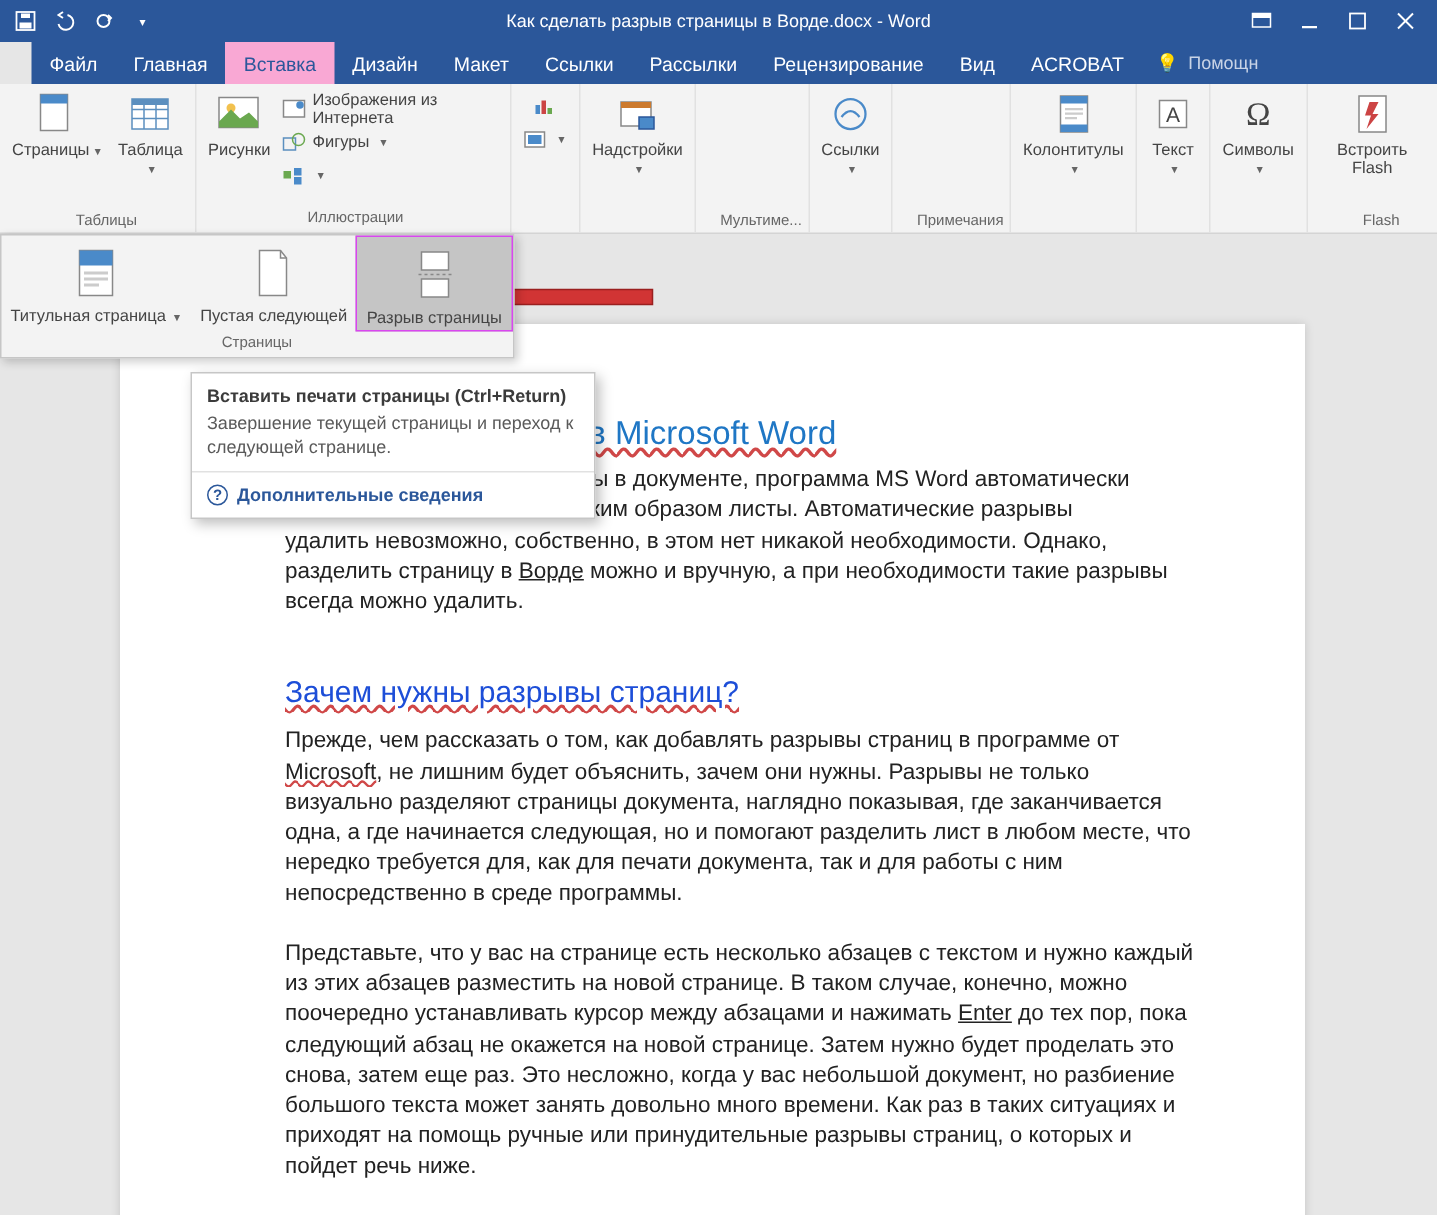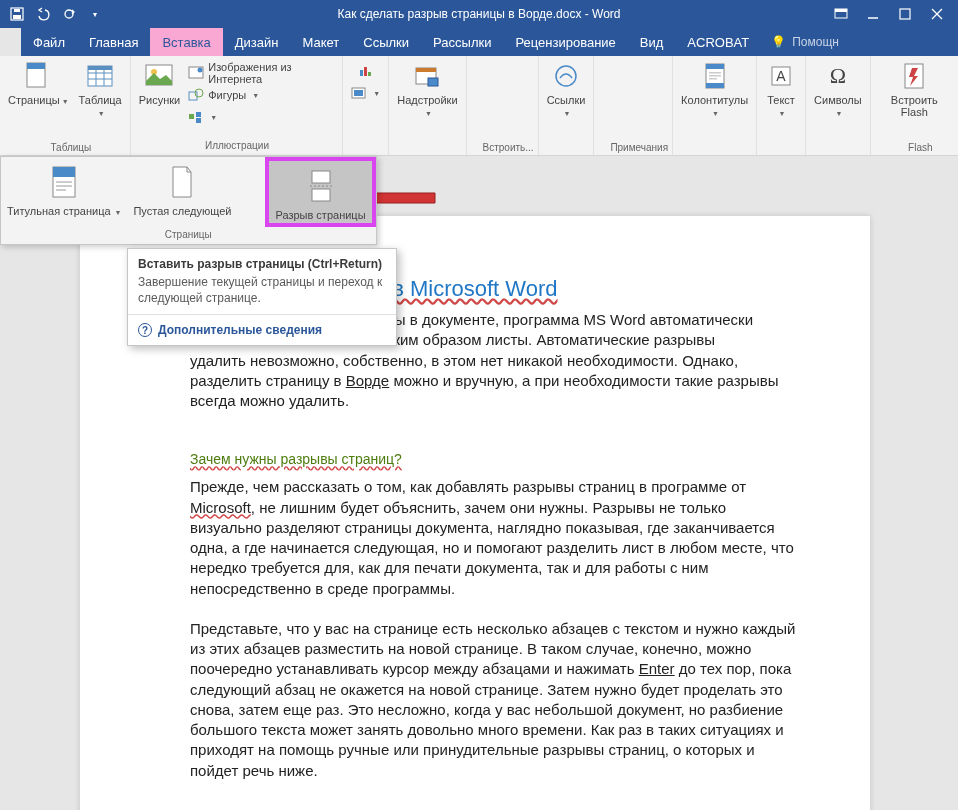--- a/index.html
+++ b/index.html
@@ -24,37 +24,37 @@
 .ribbon-btn .icon-box { width: 32px; height: 32px; display: flex; align-items: center; justify-content: center; margin-bottom: 2px; }
 .ribbon-btn .label { text-align: center; line-height: 1.1; }
 .ribbon-small-btn { display: flex; align-items: center; gap: 4px; font-size: 11px; color: #444; padding: 2px 4px; cursor: pointer; height: 22px; }
 .ribbon-small-btn .small-icon { width: 16px; height: 16px; display: inline-flex; align-items: center; justify-content: center; }
 .ribbon-group-label { font-size: 10px; color: #666; text-align: center; margin-top: auto; padding-bottom: 2px; margin-left: 12px; }
 .dropdown-arrow { font-size: 7px; margin-left: 2px; color: #666; }
 
 .pages-dropdown { position: absolute; left: 0; top: 156px; background: #f3f3f3; border: 1px solid #c6c6c6; display: flex; flex-direction: column; box-shadow: 2px 2px 6px rgba(0,0,0,0.2); z-index: 10; }
 .pages-dropdown-row { display: flex; }
 .pages-btn { display: flex; flex-direction: column; align-items: center; padding: 6px 6px 2px 6px; cursor: pointer; font-size: 11px; color: #444; }
-.pages-btn.highlighted { background: #c5c5c5; border: 4px solid #d946ef; margin-left: 28px; }
+.pages-btn.highlighted { background: #c5c5c5; border: 1px solid #d946ef; }
 .pages-btn .p-icon { width: 40px; height: 40px; display: flex; align-items: center; justify-content: center; margin-bottom: 2px; }
 .pages-btn .p-label { text-align: center; line-height: 1.1; }
 .pages-group-label { font-size: 10px; color: #666; text-align: center; padding: 2px 0 4px 0; }
 
 .tooltip { position: absolute; left: 127px; top: 248px; width: 270px; background: #fff; border: 1px solid #c6c6c6; box-shadow: 3px 3px 8px rgba(0,0,0,0.25); z-index: 20; font-size: 12px; }
 .tooltip-title { font-weight: bold; padding: 8px 10px 4px 10px; color: #3b3b3b; }
 .tooltip-desc { padding: 0 10px 8px 10px; color: #5a5a5a; line-height: 1.3; }
 .tooltip-footer { border-top: 1px solid #e1e1e1; padding: 8px 10px; display: flex; align-items: center; gap: 6px; color: #2b579a; font-weight: 600; cursor: pointer; }
 .tooltip-footer .info-icon { width: 14px; height: 14px; border: 1.5px solid #2b579a; border-radius: 50%; display: inline-flex; align-items: center; justify-content: center; font-size: 10px; font-weight: bold; }
 
 .arrow { position: absolute; left: 190px; top: 178px; z-index: 5; }
 
 .document-area { position: absolute; left: 0; top: 156px; right: 0; bottom: 0; background: #e6e6e6; overflow: hidden; }
 .page { position: absolute; left: 80px; top: 60px; width: 790px; min-height: 800px; background: #fff; box-shadow: 0 0 6px rgba(0,0,0,0.15); padding: 60px 70px 40px 110px; }
 .doc-heading { color: #1f77c5; font-size: 22px; font-weight: 400; margin-bottom: 8px; text-decoration: underline; text-decoration-style: wavy; text-decoration-color: #d04848; }
-.doc-heading2 { color: #4d7c0f; font-size: 14px; font-weight: 400; margin: 40px 0 10px 0; text-decoration: underline; text-decoration-style: wavy; text-decoration-color: #d04848; }
+.doc-heading2 { color: #1d4ed8; font-size: 20px; font-weight: 400; margin: 40px 0 10px 0; text-decoration: underline; text-decoration-style: wavy; text-decoration-color: #d04848; }
 .doc-text { color: #222; font-size: 15px; line-height: 1.35; margin-bottom: 20px; }
 .doc-text u { text-decoration: underline; }
 .doc-link { text-decoration: underline; text-decoration-style: wavy; text-decoration-color: #d04848; }
 
 svg { display: block; }
 </style>
 </head>
 <body>
 
 <div class="titlebar">
@@ -231,21 +231,21 @@
             <rect x="3" y="5" width="20" height="4" fill="#cc7a2e"></rect>
             <rect x="15" y="15" width="10" height="8" fill="#4a8ac9" stroke="#2b579a"></rect>
           </svg>
         </div>
       <div class="label"><span>Надстройки</span><br><span class="dropdown-arrow">▼</span></div>
     </div>
     <div class="ribbon-group-label">&nbsp;</div>
   </div>
 
   <div class="ribbon-group">
-    <div class="ribbon-group-label">Встроить...</div>
+    <div class="ribbon-group-label">Мультиме...</div>
   </div>
 
   <div class="ribbon-group">
     <div class="ribbon-btn">
       <div class="icon-box">
           <svg width="28" height="24" viewBox="0 0 28 24">
             <ellipse cx="14" cy="12" rx="10" ry="10" fill="none" stroke="#4a8ac9" stroke-width="1.5"></ellipse>
             <path d="M8 14 Q14 6 20 14" fill="none" stroke="#4a8ac9" stroke-width="1.5"></path>
           </svg>
         </div>
@@ -357,21 +357,21 @@
             <line x1="3" y1="17" x2="25" y2="17" stroke="#888" stroke-dasharray="2 2"></line>
           </svg>
         </div>
       <div class="p-label">Разрыв страницы</div>
     </div>
   </div>
   <div class="pages-group-label">Страницы</div>
 </div>
 
 <div class="tooltip">
-  <div class="tooltip-title">Вставить разрыв страницы (Ctrl+Return)</div>
+  <div class="tooltip-title">Вставить печати страницы (Ctrl+Return)</div>
   <div class="tooltip-desc">Завершение текущей страницы и переход к следующей странице.</div>
   <div class="tooltip-footer">
     <span class="info-icon">?</span>
     <span>Дополнительные сведения</span>
   </div>
 </div>
 
 <svg class="arrow" width="250" height="40">
   <path d="M245 15 L35 15 L35 5 L5 20 L35 35 L35 25 L245 25 Z" fill="#d13434" stroke="#9a1f1f" stroke-width="1"></path>
 </svg>

